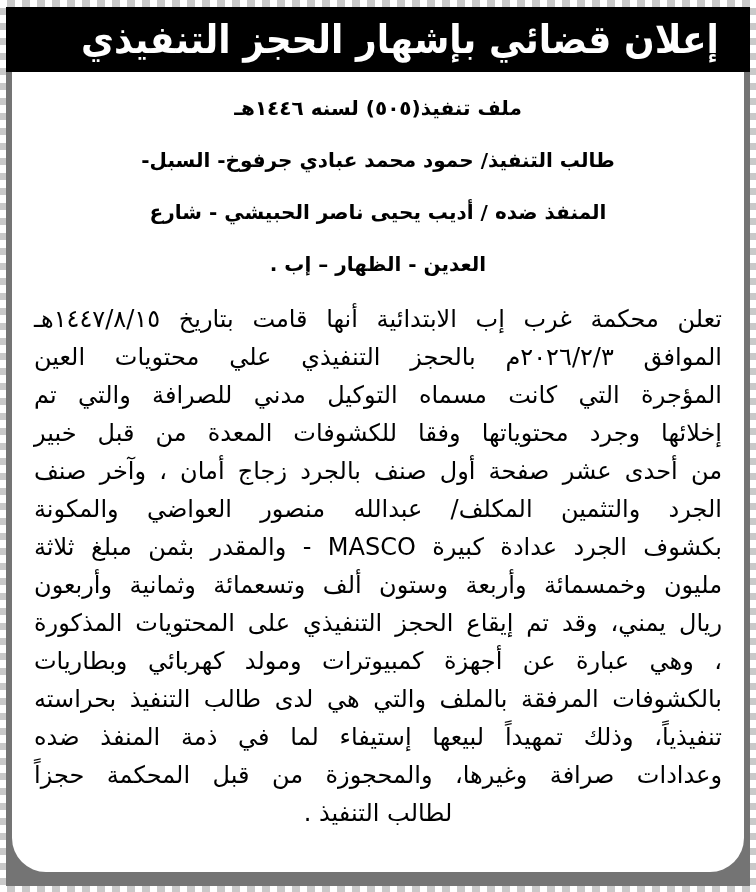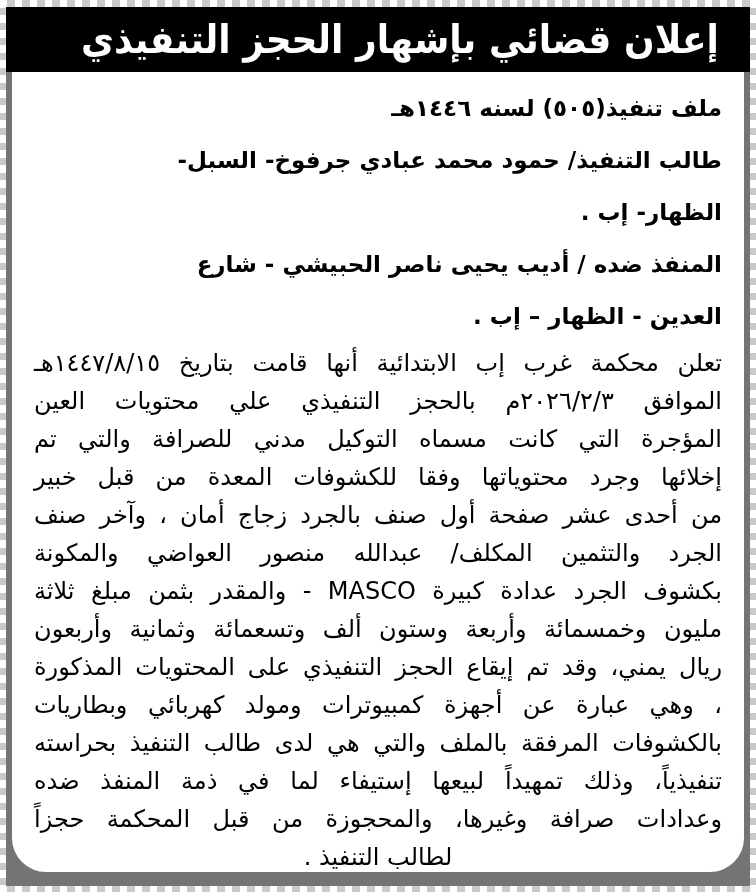--- a/index.html
+++ b/index.html
@@ -60,30 +60,30 @@
     padding: 10px 22px 0 22px;
     direction: rtl;
     overflow: hidden;
     display: flex;
     flex-direction: column;
   }
   .case-info {
     flex: 0 0 auto;
   }
   .case-line {
-    text-align: right;
+    text-align: center;
     font-weight: bold;
-    font-size: 23px;
+    font-size: 20px;
     line-height: 52px;
     color: #000000;
     white-space: nowrap;
   }
   .body-text {
     flex: 1 1 auto;
-    margin-top: 2px;
+    margin-top: 10px;
   }
   .body-line {
     font-size: 24px;
     line-height: 38px;
     color: #000000;
     text-align: justify;
     text-align-last: justify;
   }
   .body-line:last-child {
     text-align-last: center;
@@ -98,21 +98,20 @@
     <div class="header">
       <div class="title">إعلان قضائي بإشهار الحجز التنفيذي</div>
     </div>
 
     <div class="frame">
       <div class="content">
 
         <div class="case-info">
             <div class="case-line">ملف تنفيذ(٥٠٥) لسنه ١٤٤٦هـ</div>
             <div class="case-line">طالب التنفيذ/ حمود محمد عبادي جرفوخ- السبل-</div>
-            <div class="case-line">الظهار- إب .</div>
             <div class="case-line">المنفذ ضده / أديب يحيى ناصر الحبيشي - شارع</div>
             <div class="case-line">العدين - الظهار – إب .</div>
           </div>
 
         <div class="body-text">
             <div class="body-line">تعلن محكمة غرب إب الابتدائية أنها قامت بتاريخ ١٤٤٧/٨/١٥هـ</div>
             <div class="body-line">الموافق ٢٠٢٦/٢/٣م بالحجز التنفيذي علي محتويات العين</div>
             <div class="body-line">المؤجرة التي كانت مسماه التوكيل مدني للصرافة والتي تم</div>
             <div class="body-line">إخلائها وجرد محتوياتها وفقا للكشوفات المعدة من قبل خبير</div>
             <div class="body-line">من أحدى عشر صفحة أول صنف بالجرد زجاج أمان ، وآخر صنف</div>

